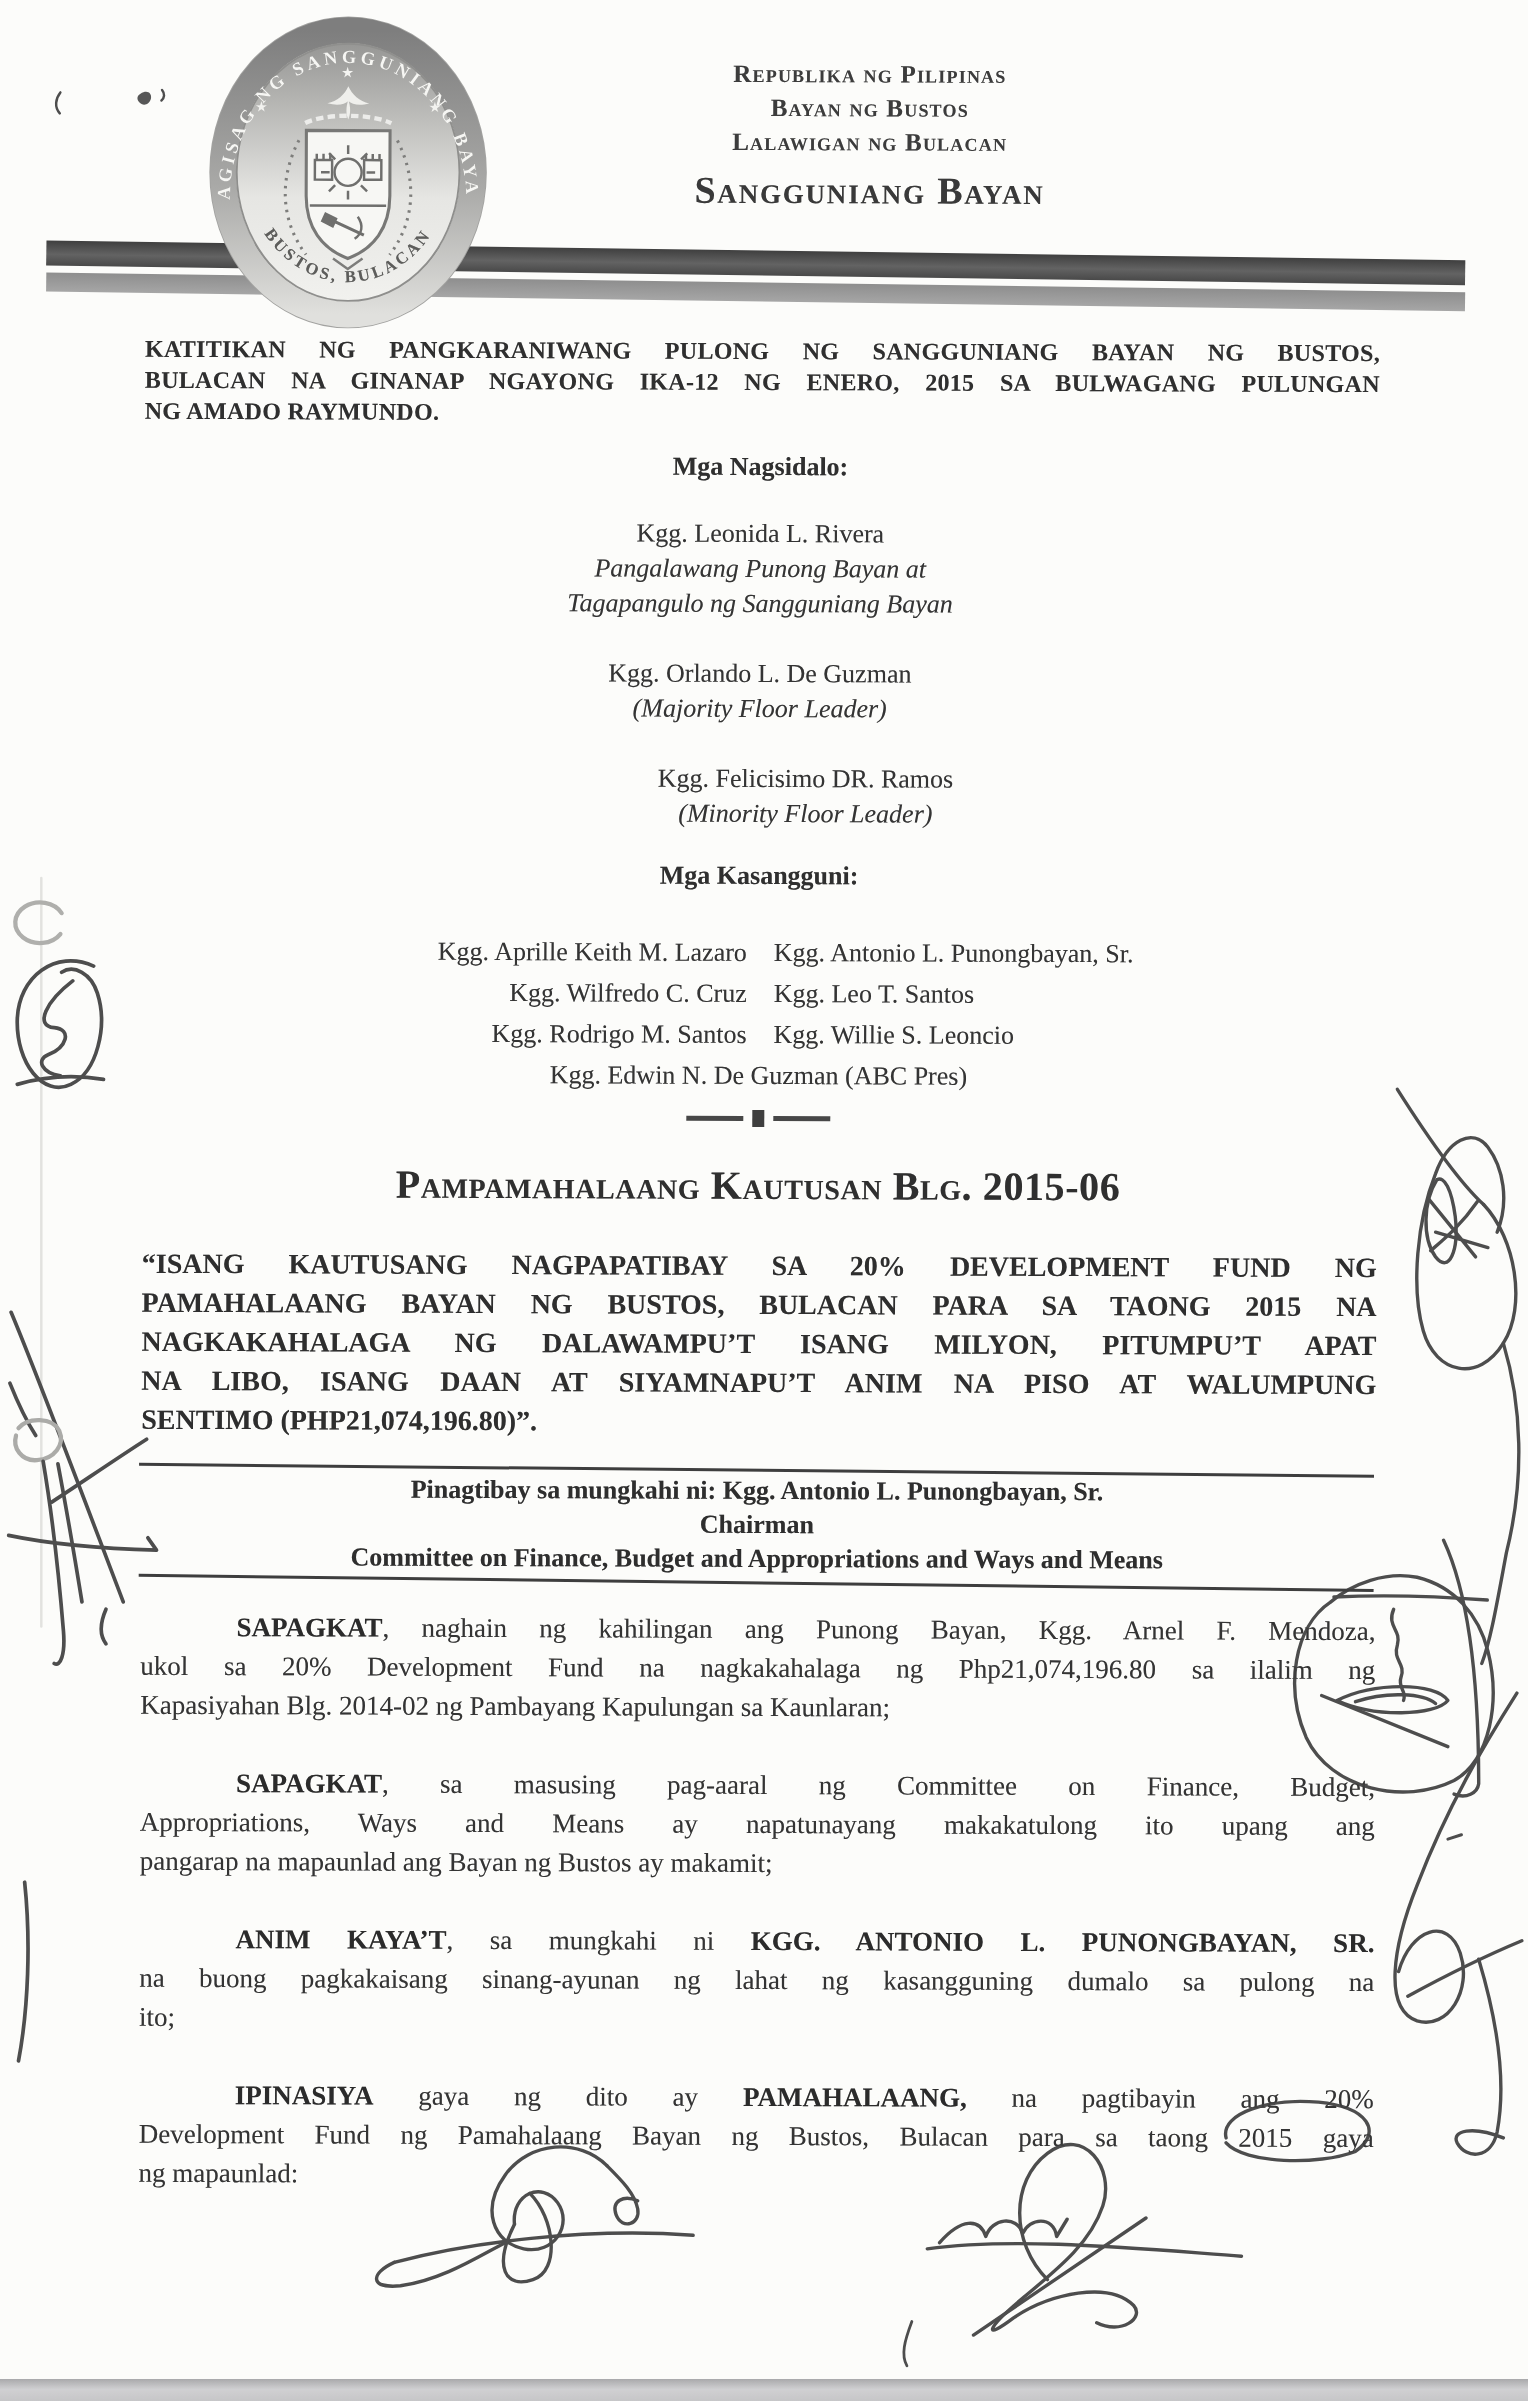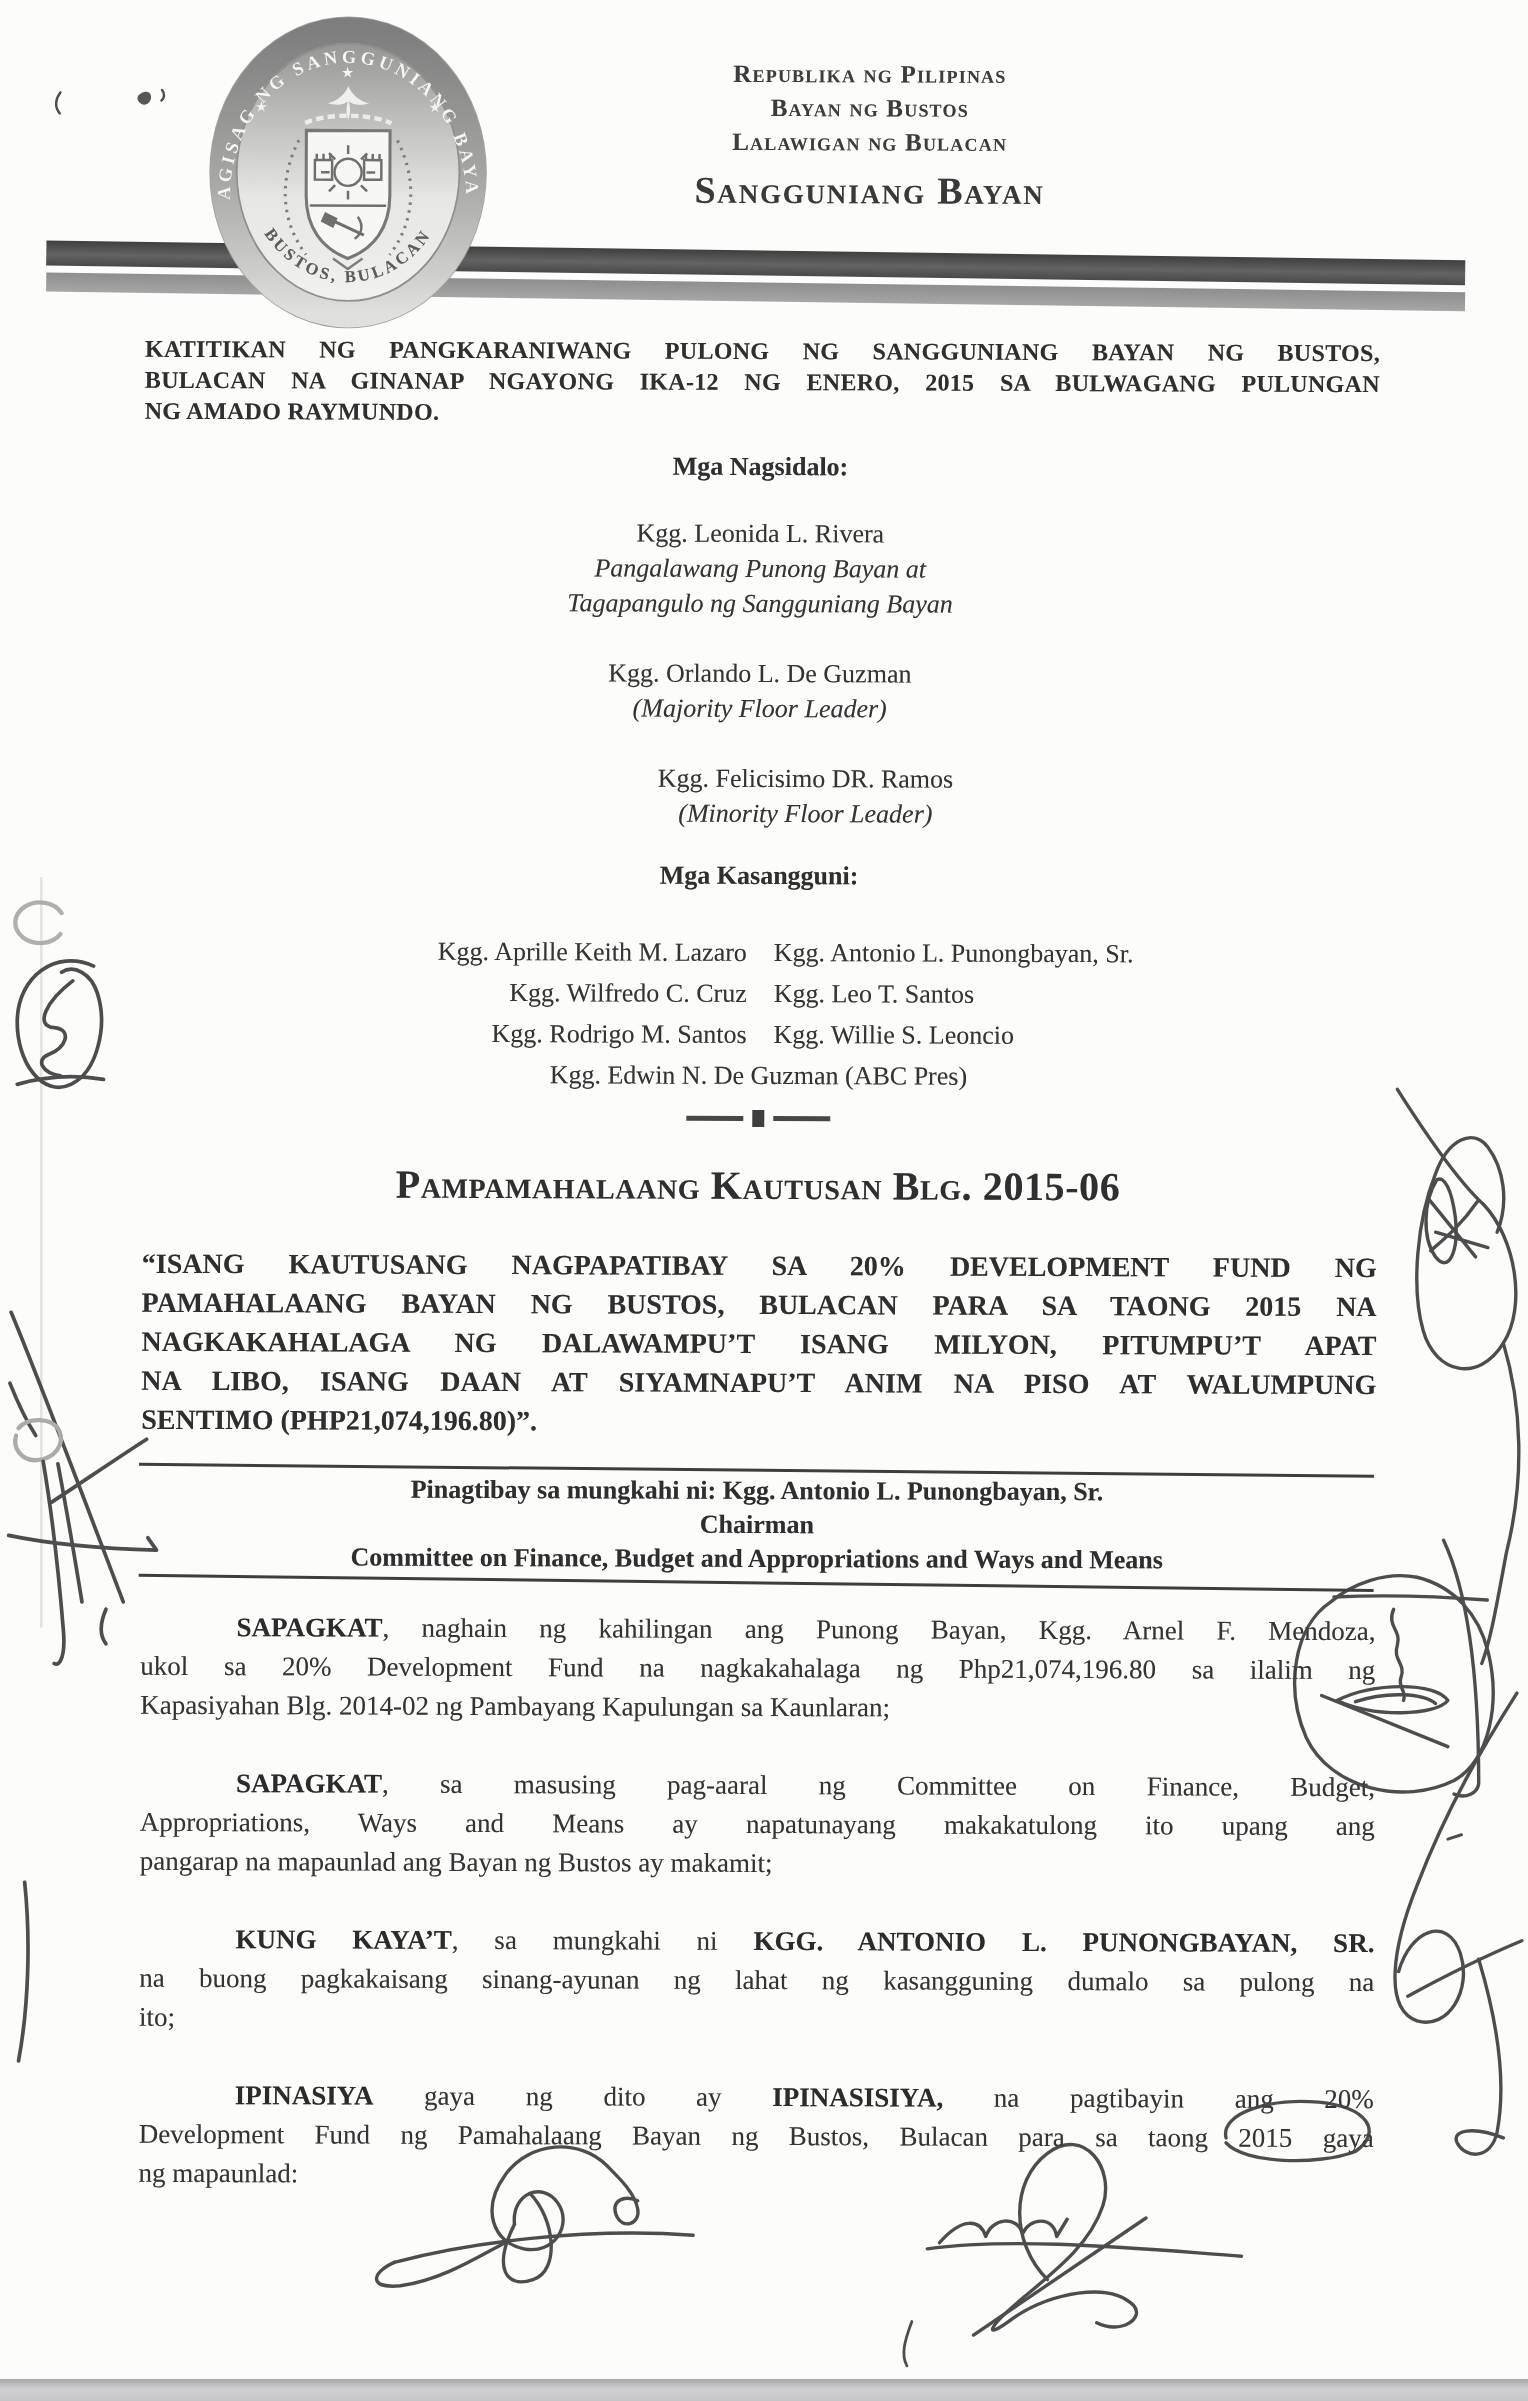--- a/index.html
+++ b/index.html
@@ -198,26 +198,26 @@
           <div class="jline first"><b>SAPAGKAT</b><span>, naghain ng kahilingan ang Punong Bayan, Kgg. Arnel F. Mendoza,</span></div>
           <div class="jline"><span>ukol sa 20% Development Fund na nagkakahalaga ng Php21,074,196.80 sa ilalim ng</span></div>
           <div class="jline last"><span>Kapasiyahan Blg. 2014-02 ng Pambayang Kapulungan sa Kaunlaran;</span></div>
         </div>
         <div class="clause">
           <div class="jline first"><b>SAPAGKAT</b><span>, sa masusing pag-aaral ng Committee on Finance, Budget,</span></div>
           <div class="jline"><span>Appropriations, Ways and Means ay napatunayang makakatulong ito upang ang</span></div>
           <div class="jline last"><span>pangarap na mapaunlad ang Bayan ng Bustos ay makamit;</span></div>
         </div>
         <div class="clause">
-          <div class="jline first"><b>KUNG KAYA’T</b><span>, sa mungkahi ni </span><b>KGG. ANTONIO L. PUNONGBAYAN, SR.</b></div>
+          <div class="jline first"><b>ANIM KAYA’T</b><span>, sa mungkahi ni </span><b>KGG. ANTONIO L. PUNONGBAYAN, SR.</b></div>
           <div class="jline"><span>na buong pagkakaisang sinang-ayunan ng lahat ng kasangguning dumalo sa pulong na</span></div>
           <div class="jline last"><span>ito;</span></div>
         </div>
         <div class="clause">
-          <div class="jline first"><b>IPINASIYA</b><span> gaya ng dito ay </span><b>IPINASISIYA,</b><span> na pagtibayin ang 20%</span></div>
+          <div class="jline first"><b>IPINASIYA</b><span> gaya ng dito ay </span><b>PAMAHALAANG,</b><span> na pagtibayin ang 20%</span></div>
           <div class="jline"><span>Development Fund ng Pamahalaang Bayan ng Bustos, Bulacan para sa taong 2015 gaya</span></div>
           <div class="jline last"><span>ng mapaunlad:</span></div>
         </div>
       </div>
   </div>
 
   <svg class="ink" width="1528" height="2401" viewBox="0 0 2480 3897">
     <g fill="none" stroke="#3f3f3f" stroke-width="5.5" stroke-linecap="round" stroke-linejoin="round" opacity="0.92">
 
       <g>

